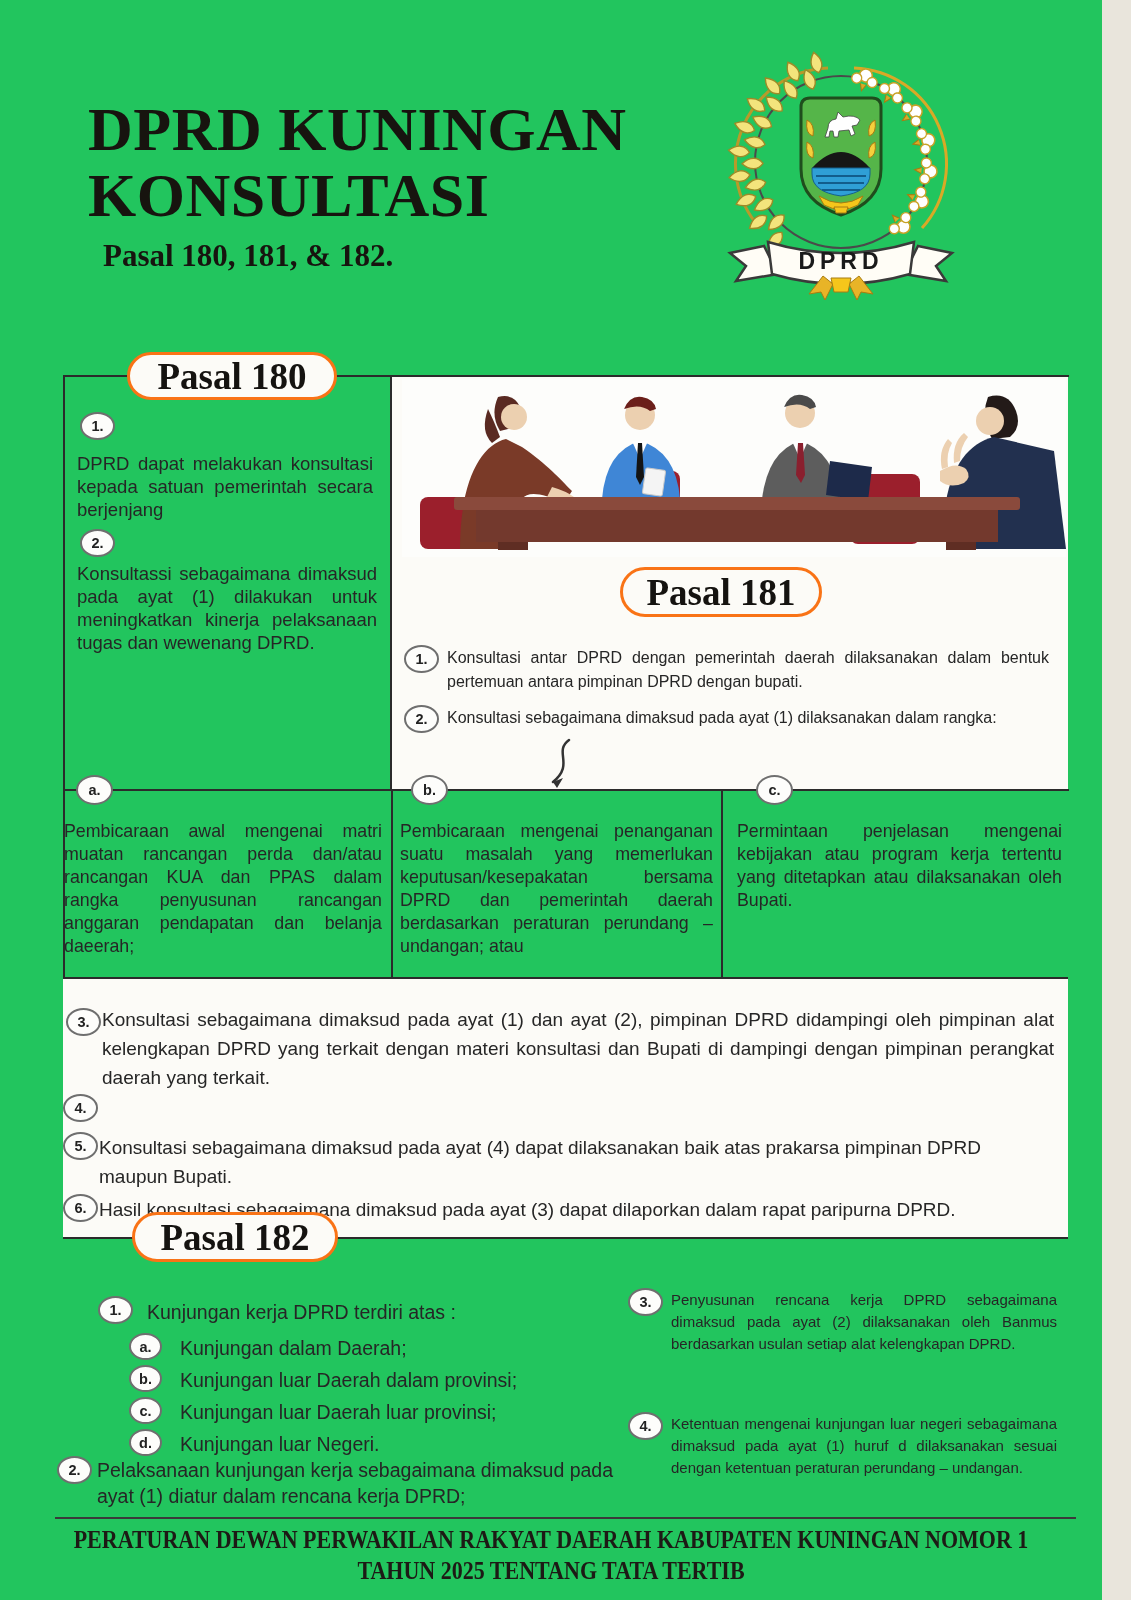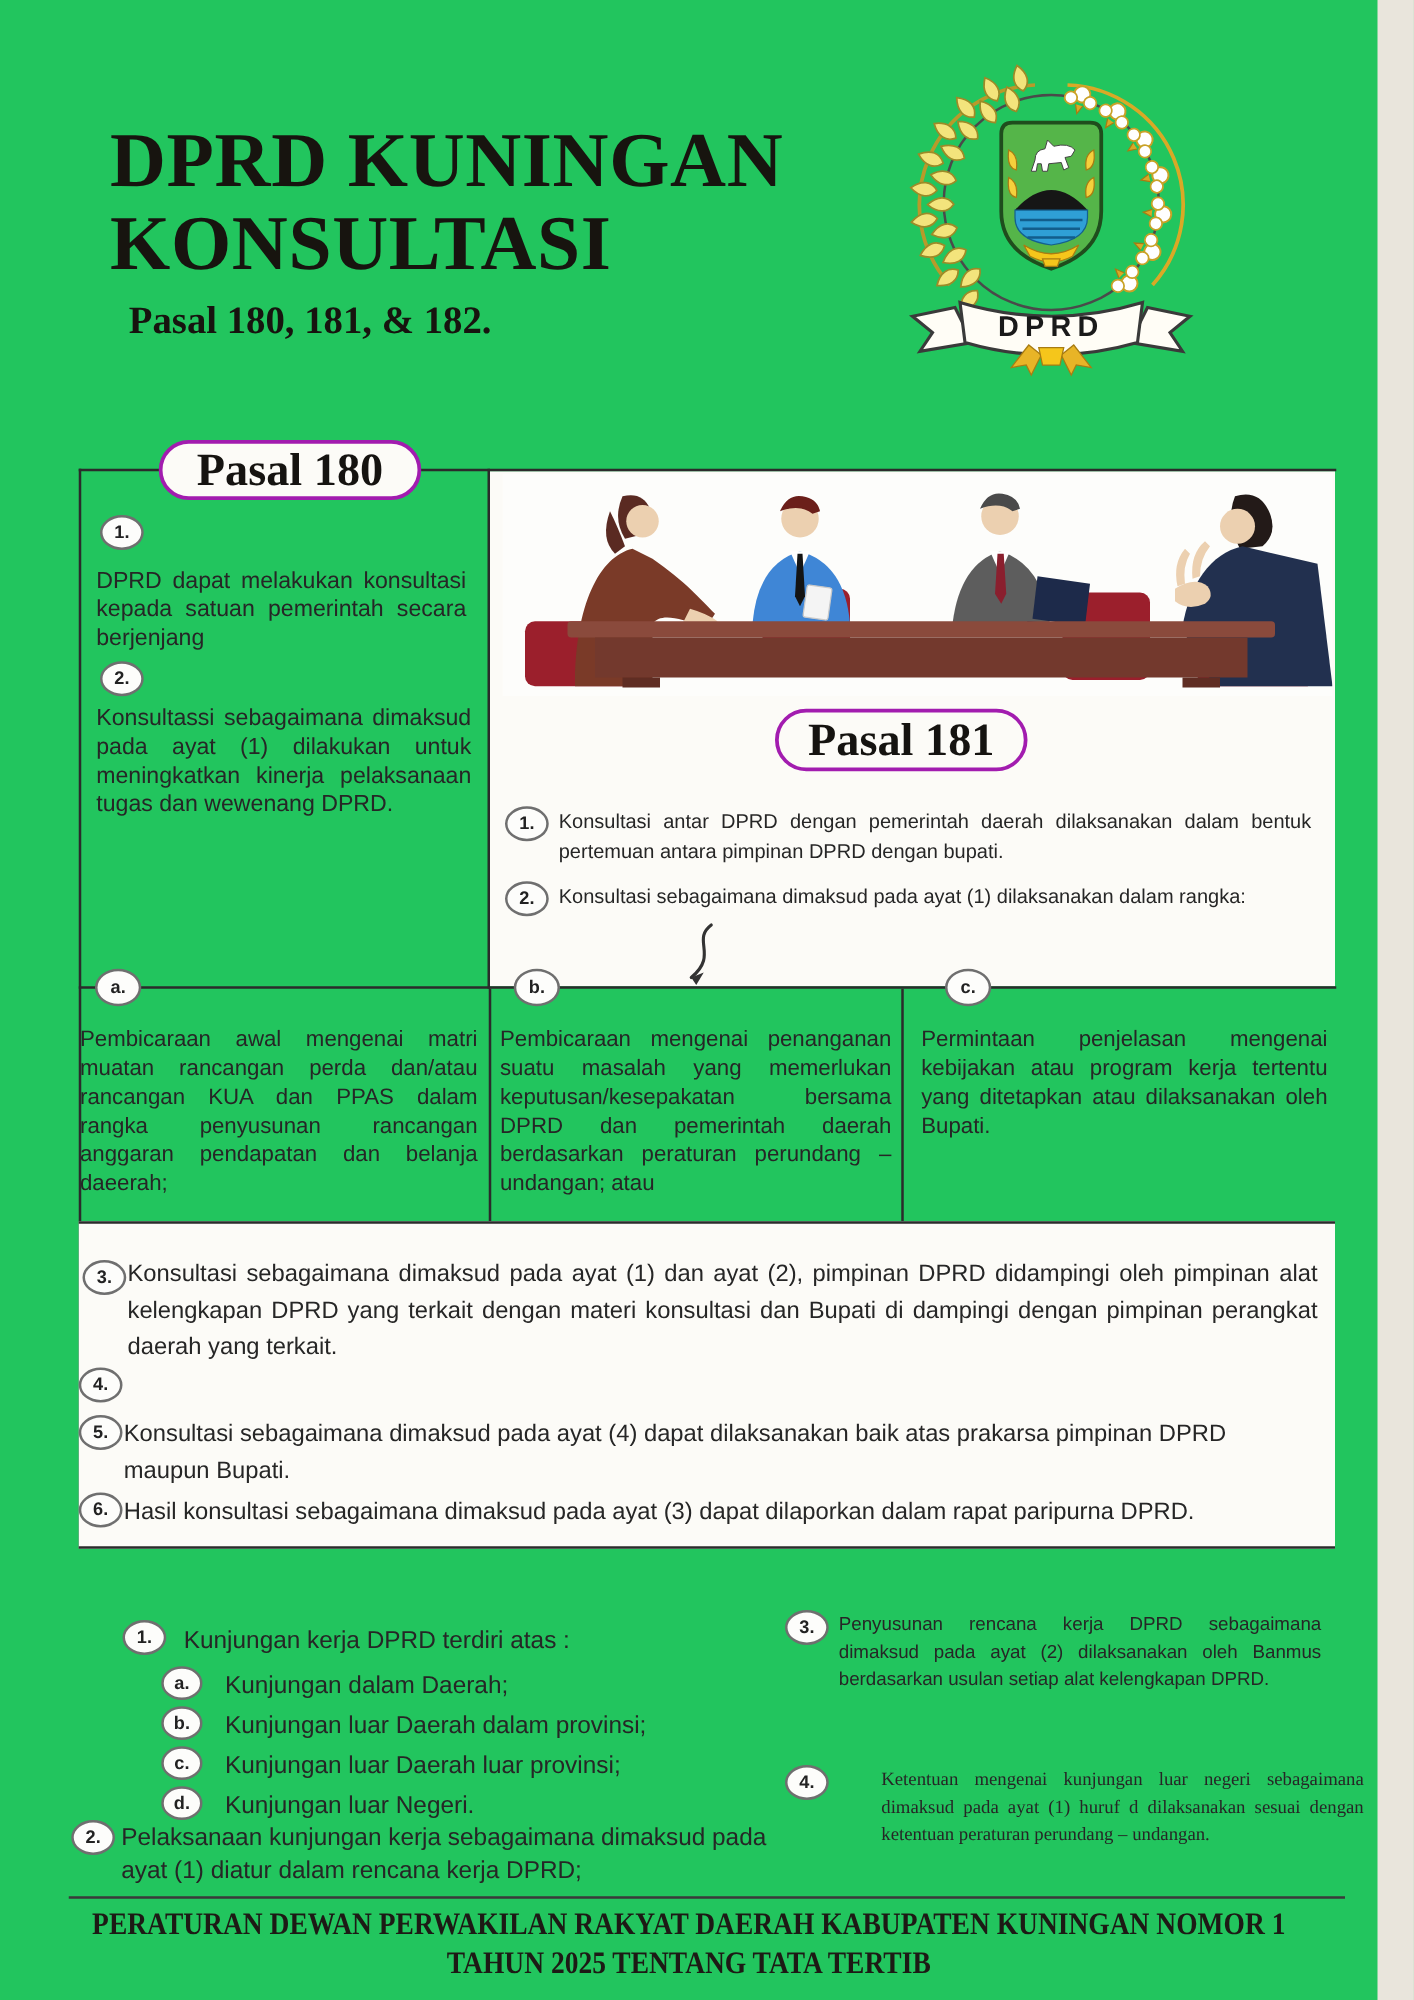--- a/index.html
+++ b/index.html
@@ -15,21 +15,21 @@
   .title { position:absolute; left:88px; top:96px; font-size:62px; line-height:66px;
            font-weight:700; letter-spacing:0.5px; color:#17140f; }
   .subtitle { position:absolute; left:103px; top:238px; font-size:31px; font-weight:600; color:#17140f; }
   .logo { position:absolute; left:700px; top:50px; width:283px; height:260px; }
 
   
   .hl, .vl { position:absolute; background:#2b2b2b; }
   .panel { position:absolute; background:#fcfbf7; }
 
   
-  .pill { position:absolute; background:#fcfbf7; border:3px solid #a21caf; border-radius:28px;
+  .pill { position:absolute; background:#fcfbf7; border:3px solid #f97316; border-radius:28px;
           display:flex; align-items:center; justify-content:center;
           font-family:"Liberation Serif","DejaVu Serif",serif; font-weight:600; color:#151310; }
 
   
   .num { position:absolute; width:35px; height:28px; background:#fdfdfb; border:2.5px solid #6f6f6f;
          border-radius:50%; display:flex; align-items:center; justify-content:center;
          font-size:14.5px; font-weight:700; color:#222; }
   .num.small { width:33px; height:27px; }
   .num.big { width:37px; height:30px; }
 
@@ -201,38 +201,41 @@
   <div class="txt colp" style="left:737px; top:820px; width:325px;">Permintaan penjelasan mengenai kebijakan atau program kerja tertentu yang ditetapkan atau dilaksanakan oleh Bupati.</div>
 
   <div class="num" style="left:66px; top:1008px;">3.</div>
   <div class="note" style="left:102px; top:1005px; width:952px;">Konsultasi sebagaimana dimaksud pada ayat (1) dan ayat (2), pimpinan DPRD didampingi oleh pimpinan alat kelengkapan DPRD yang terkait dengan materi konsultasi dan Bupati di dampingi dengan pimpinan perangkat daerah yang terkait.</div>
   <div class="num" style="left:63px; top:1094px;">4.</div>
   <div class="num" style="left:63px; top:1132px;">5.</div>
   <div class="note" style="left:99px; top:1133px; width:952px; text-align:left;">Konsultasi sebagaimana dimaksud pada ayat (4) dapat dilaksanakan baik atas prakarsa pimpinan DPRD maupun Bupati.</div>
   <div class="num" style="left:63px; top:1194px;">6.</div>
   <div class="note" style="left:99px; top:1195px; width:952px; text-align:left;">Hasil konsultasi sebagaimana dimaksud pada ayat (3) dapat dilaporkan dalam rapat paripurna DPRD.</div>
 
+  <div class="pill" style="left:132px; top:1212px; width:206px; height:50px; font-size:37px;">
+    <span>Pasal 182</span>
+  </div>
 
   <div class="num" style="left:98px; top:1296px;">1.</div>
   <div class="txt p182" style="left:147px; top:1299px; width:470px; text-align:left;">Kunjungan kerja DPRD terdiri atas :</div>
 
   <div class="num small" style="left:129px; top:1333px;">a.</div>
   <div class="txt p182" style="left:180px; top:1335px; width:430px; text-align:left;">Kunjungan dalam Daerah;</div>
   <div class="num small" style="left:129px; top:1365px;">b.</div>
   <div class="txt p182" style="left:180px; top:1367px; width:430px; text-align:left;">Kunjungan luar Daerah dalam provinsi;</div>
   <div class="num small" style="left:129px; top:1397px;">c.</div>
   <div class="txt p182" style="left:180px; top:1399px; width:430px; text-align:left;">Kunjungan luar Daerah luar provinsi;</div>
   <div class="num small" style="left:129px; top:1429px;">d.</div>
   <div class="txt p182" style="left:180px; top:1431px; width:430px; text-align:left;">Kunjungan luar Negeri.</div>
 
   <div class="num" style="left:57px; top:1456px;">2.</div>
   <div class="txt p182" style="left:97px; top:1457px; width:545px; text-align:left;">Pelaksanaan kunjungan kerja sebagaimana dimaksud pada ayat (1) diatur dalam rencana kerja DPRD;</div>
 
   <div class="num" style="left:628px; top:1288px;">3.</div>
   <div class="txt p182r" style="left:671px; top:1289px; width:386px;">Penyusunan rencana kerja DPRD sebagaimana dimaksud pada ayat (2) dilaksanakan oleh Banmus berdasarkan usulan setiap alat kelengkapan DPRD.</div>
   <div class="num" style="left:628px; top:1412px;">4.</div>
-  <div class="txt p182r" style="left:705px; top:1413px; width:386px;font-family:Liberation Serif, serif;">Ketentuan mengenai kunjungan luar negeri sebagaimana dimaksud pada ayat (1) huruf d dilaksanakan sesuai dengan ketentuan peraturan perundang – undangan.</div>
+  <div class="txt p182r" style="left:671px; top:1413px; width:386px;">Ketentuan mengenai kunjungan luar negeri sebagaimana dimaksud pada ayat (1) huruf d dilaksanakan sesuai dengan ketentuan peraturan perundang – undangan.</div>
 
   <div class="hl" style="left:55px; top:1517px; width:1021px; height:2px; background:#3a3a3a;"></div>
   <div class="footer-line" style="top:1526px;">PERATURAN DEWAN PERWAKILAN RAKYAT DAERAH KABUPATEN KUNINGAN NOMOR 1</div>
   <div class="footer-line" style="top:1557px;">TAHUN 2025 TENTANG TATA TERTIB</div>
 
 </div>
 
 </body></html>

